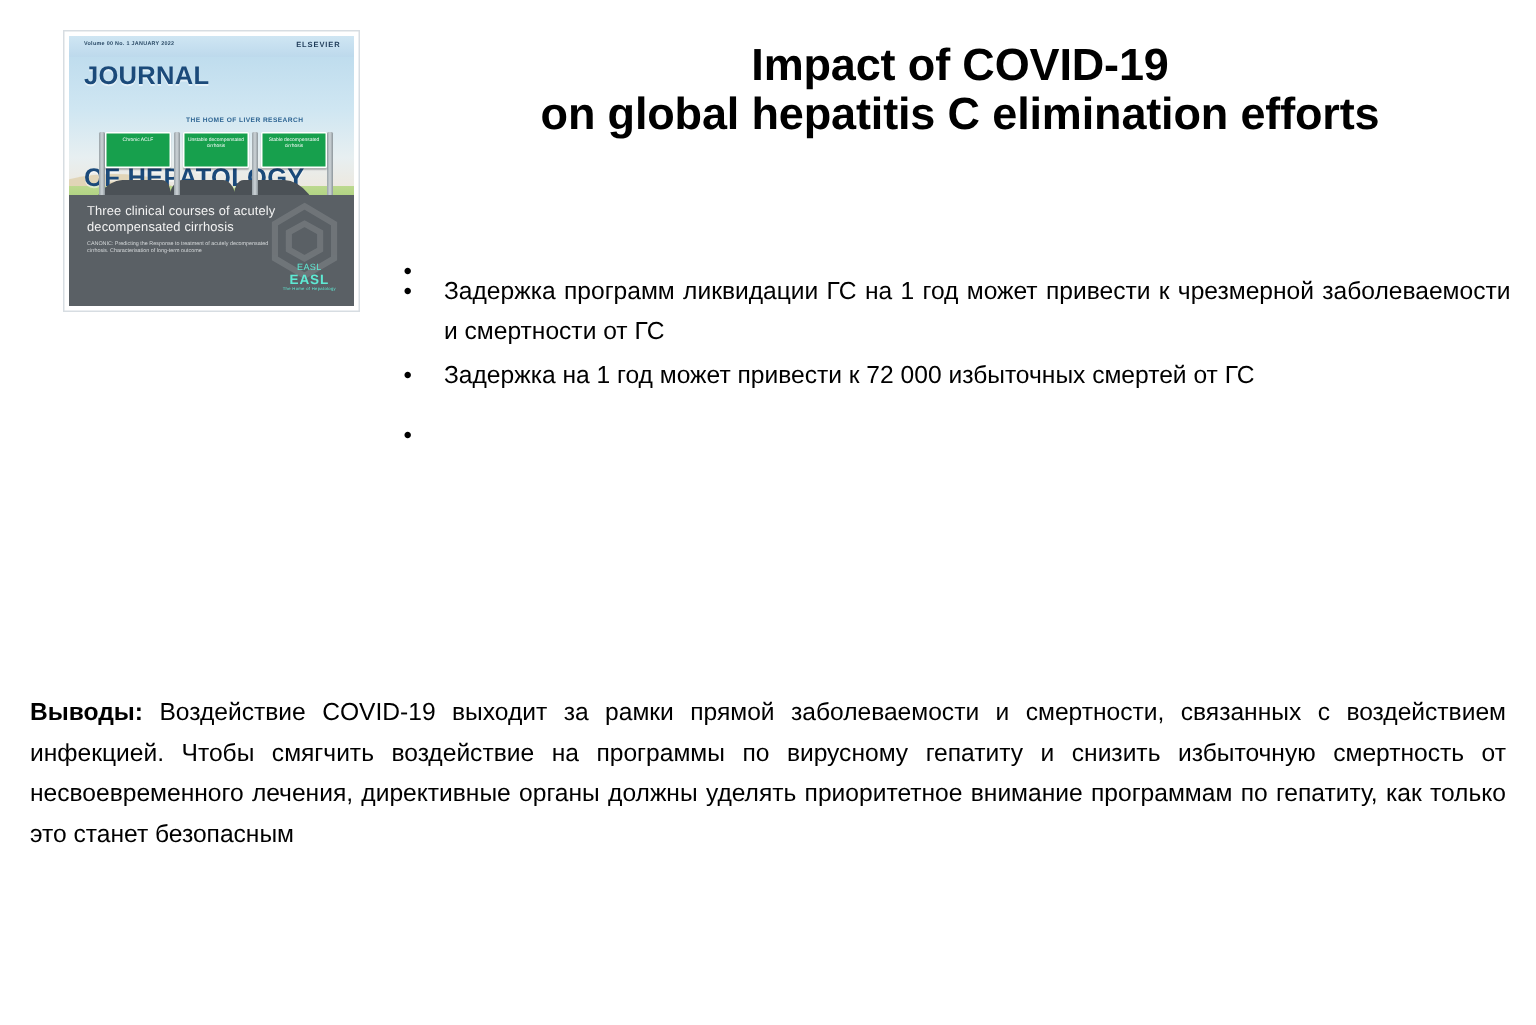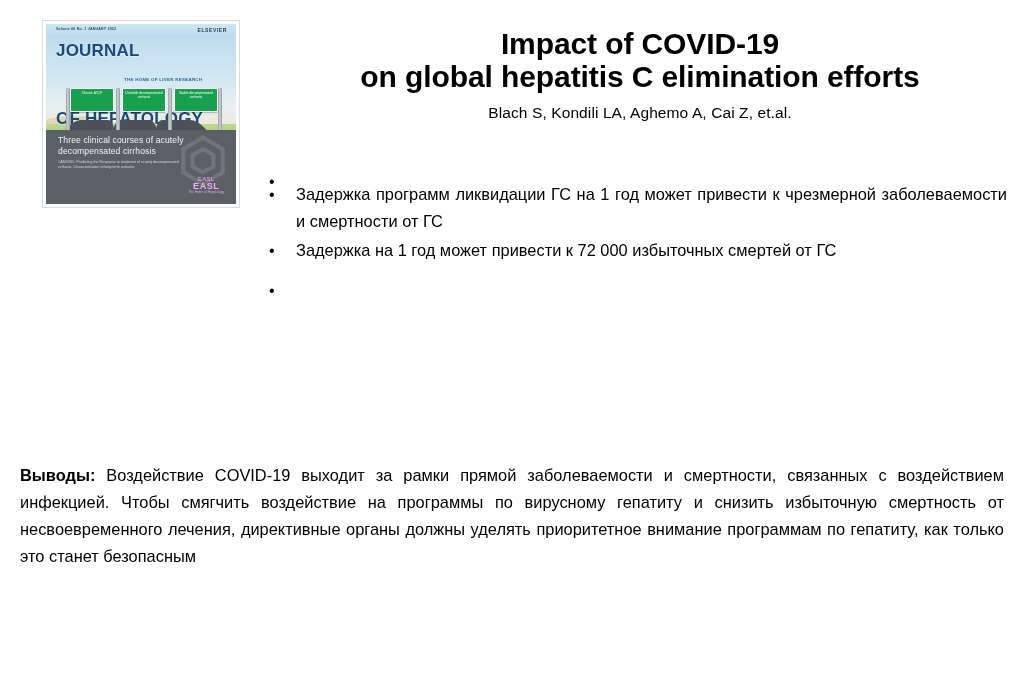--- a/index.html
+++ b/index.html
@@ -237,21 +237,21 @@
     top: 30px;
     right: 46px;
     color: #d5d8da;
     font-size: 3.6px;
     line-height: 5.4px;
   }
   .easl {
     position: absolute;
     right: 12px;
     bottom: 10px;
-    color: #f0abfc;
+    color: #5eead4;
     text-align: center;
     line-height: 1;
   }
   .easl-mark { font-size: 6px; letter-spacing: .3px; }
   .easl-name { font-size: 9px; font-weight: bold; letter-spacing: .6px; }
   .easl-sub  { font-size: 2.8px; letter-spacing: .2px; }
 
   
   .title-block {
     position: absolute;
@@ -374,21 +374,20 @@
       </div>
 
     </div>
   </div>
 
   <div class="title-block">
     <h1 class="slide-title">
       <span>Impact of COVID-19</span><br>
       <span>on global hepatitis C elimination efforts</span>
     </h1>
-    <div class="slide-authors">Blach S, Kondili LA, Aghemo A, Cai Z, et.al.</div>
   </div>
 
   <div class="bullets">
 
     <div class="bullet">
       <span class="dot">•</span>
     </div>
 
     <div class="bullet tight">
       <span class="dot">•</span>

